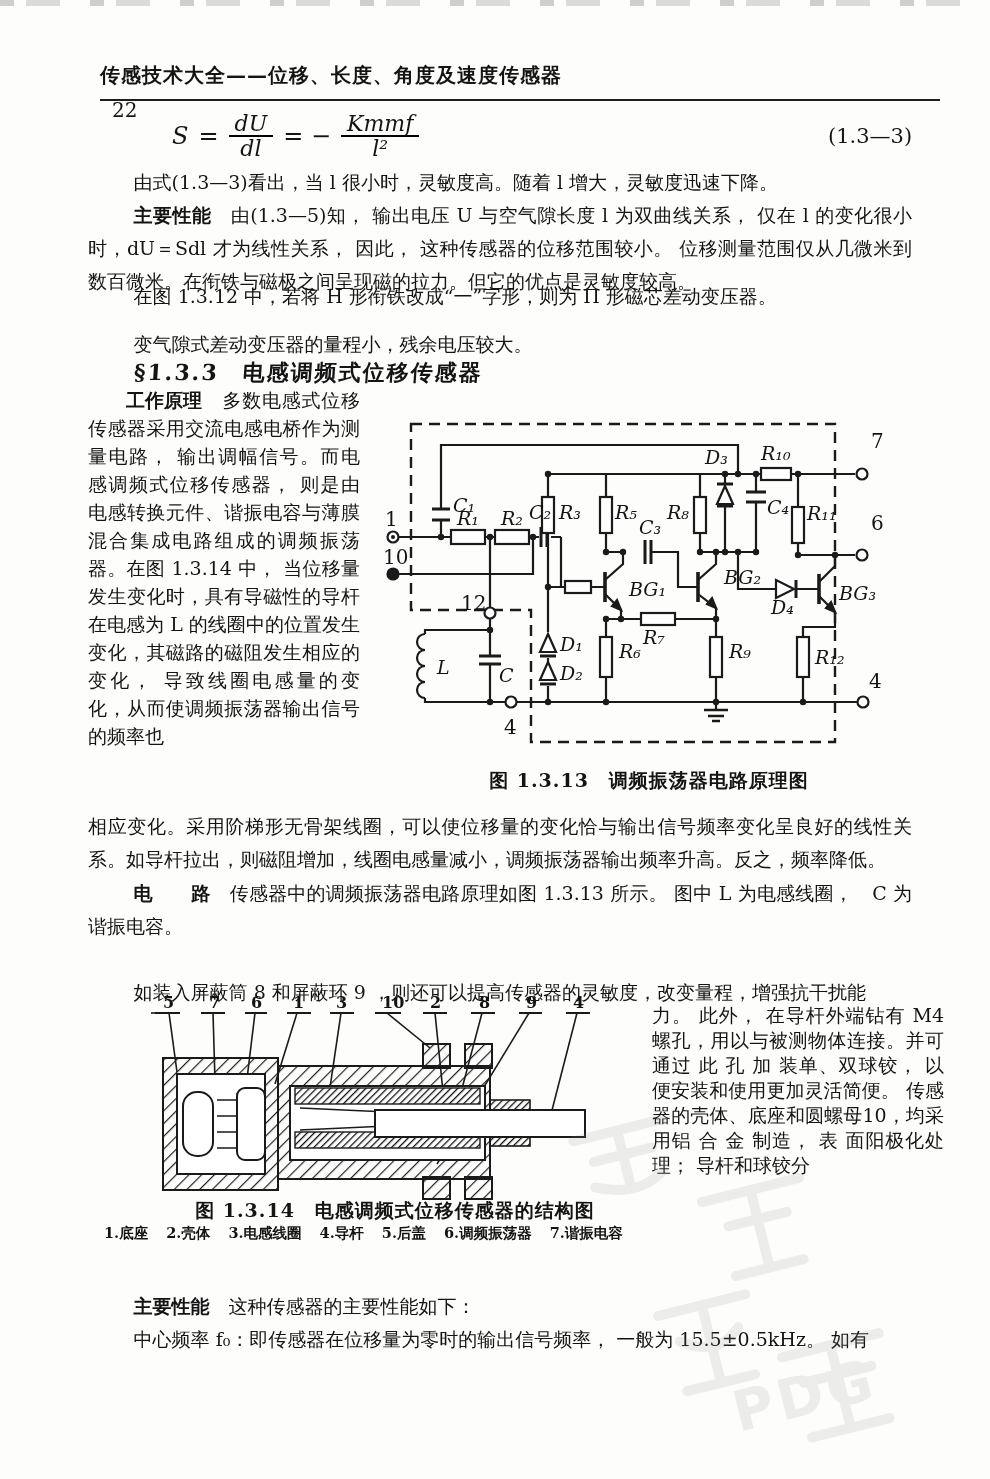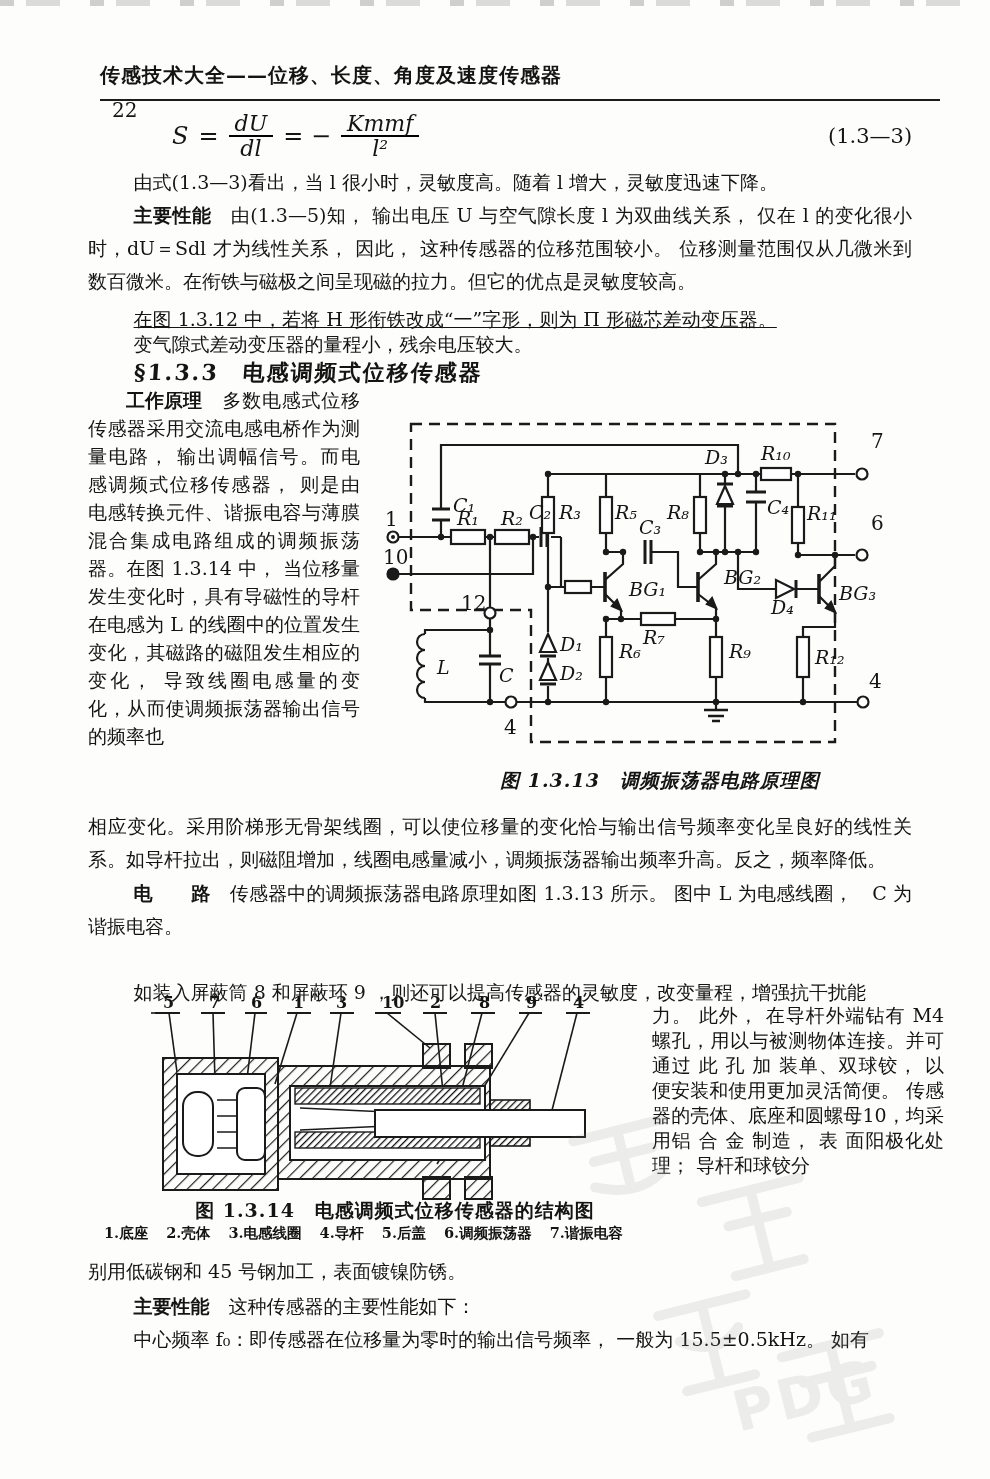--- a/index.html
+++ b/index.html
@@ -69,21 +69,21 @@
       <span class="num">Kmmf</span>
       <span class="den">l²</span>
     </span>
   </div>
   <div class="eqtag">(1.3—3)</div>
 
   <div class="tb" style="left:88px;top:166px;width:824px;text-indent:2.4em;">由式(1.3—3)看出，当 l 很小时，灵敏度高。随着 l 增大，灵敏度迅速下降。</div>
 
   <div class="tb" style="left:88px;top:199px;width:824px;text-indent:2.4em;"><span class="lead">主要性能</span><span>　由(1.3—5)知， 输出电压 U 与空气隙长度 l 为双曲线关系， 仅在 l 的变化很小时，dU＝Sdl 才为线性关系， 因此， 这种传感器的位移范围较小。 位移测量范围仅从几微米到数百微米。在衔铁与磁极之间呈现磁的拉力。但它的优点是灵敏度较高。</span></div>
 
-  <div class="tb" style="left:88px;top:303px;width:824px;text-indent:2.4em;text-decoration:underline;">在图 1.3.12 中，若将 H 形衔铁改成“一”字形，则为 Π 形磁芯差动变压器。</div>
+  <div class="tb" style="left:88px;top:280px;width:824px;text-indent:2.4em;">在图 1.3.12 中，若将 H 形衔铁改成“一”字形，则为 Π 形磁芯差动变压器。</div>
   <div class="tb" style="left:88px;top:328px;width:824px;text-indent:2.4em;">变气隙式差动变压器的量程小，残余电压较大。</div>
 
   <div class="sect">§1.3.3　电感调频式位移传感器</div>
 
   <div class="tb leftcol"><span class="lead" style="text-indent:2em;display:inline-block;">工作原理</span><span>　多数电感式位移传感器采用交流电感电桥作为测量电路， 输出调幅信号。而电感调频式位移传感器， 则是由电感转换元件、谐振电容与薄膜混合集成电路组成的调频振荡器。在图 1.3.14 中， 当位移量发生变化时，具有导磁性的导杆在电感为 L 的线圈中的位置发生变化，其磁路的磁阻发生相应的变化， 导致线圈电感量的变化，从而使调频振荡器输出信号的频率也</span></div>
 
   <svg style="position:absolute;left:383px;top:412px;" width="557" height="352" viewBox="0 0 557 352">
     <g stroke="#1a1a1a" stroke-width="2.2" fill="none">
 
       <path d="M28,12 H452 V330 H148 V198 H28 Z" stroke-dasharray="11 7" stroke-width="2.4"></path>
@@ -226,21 +226,21 @@
       <text class="clabel" x="177" y="239">D₁</text>
       <text class="clabel" x="177" y="268">D₂</text>
       <text class="clabel" x="236" y="246">R₆</text>
       <text class="clabel" x="260" y="232">R₇</text>
       <text class="clabel" x="346" y="246">R₉</text>
       <text class="clabel" x="432" y="252">R₁₂</text>
       <text class="clabel" x="54" y="262">L</text>
       <text class="clabel" x="116" y="270">C</text>
     </g>
   </svg>
-  <div class="figcap" style="left:400px;top:768px;width:520px;font-style:italic;">图 1.3.13　调频振荡器电路原理图</div>
+  <div class="figcap" style="left:389px;top:768px;width:520px;">图 1.3.13　调频振荡器电路原理图</div>
 
   <div class="tb" style="left:88px;top:810px;width:824px;">相应变化。采用阶梯形无骨架线圈，可以使位移量的变化恰与输出信号频率变化呈良好的线性关系。如导杆拉出，则磁阻增加，线圈电感量减小，调频振荡器输出频率升高。反之，频率降低。</div>
   <div class="tb" style="left:88px;top:877px;width:824px;text-indent:2.4em;"><span class="lead">电　　路</span><span>　传感器中的调频振荡器电路原理如图 1.3.13 所示。 图中 L 为电感线圈，　C 为谐振电容。</span></div>
   <div class="tb" style="left:88px;top:976px;width:824px;text-indent:2.4em;">如装入屏蔽筒 8 和屏蔽环 9 ，则还可以提高传感器的灵敏度，改变量程，增强抗干扰能</div>
 
   <div class="tb rightcol">力。 此外， 在导杆外端钻有 M4 螺孔，用以与被测物体连接。并可通过 此 孔 加 装单、双球铰， 以便安装和使用更加灵活简便。 传感器的壳体、底座和圆螺母10，均采用铝 合 金 制造， 表 面阳极化处理； 导杆和球铰分</div>
 
   <svg style="position:absolute;left:125px;top:996px;" width="535" height="205" viewBox="0 0 535 205">
     <defs>
       <pattern id="hatch" width="9" height="9" patternUnits="userSpaceOnUse" patternTransform="rotate(45)">
@@ -306,21 +306,20 @@
   <div class="parts">
     <span>1.底座</span>
     <span>2.壳体</span>
     <span>3.电感线圈</span>
     <span>4.导杆</span>
     <span>5.后盖</span>
     <span>6.调频振荡器</span>
     <span>7.谐振电容</span>
   </div>
 
-  <div class="tb" style="left:88px;top:1255px;width:560px;">别用低碳钢和 45 号钢加工，表面镀镍防锈。</div>
   <div class="tb" style="left:88px;top:1290px;width:824px;text-indent:2.4em;"><span class="lead">主要性能</span><span>　这种传感器的主要性能如下：</span></div>
   <div class="tb" style="left:88px;top:1323px;width:824px;text-indent:2.4em;">中心频率 f₀：即传感器在位移量为零时的输出信号频率， 一般为 15.5±0.5kHz。 如有</div>
 
   <div class="wm">
     <svg width="380" height="400" viewBox="0 0 380 400">
       <g fill="none" stroke="#8a8a8a" stroke-width="10" stroke-linecap="round">
         <path d="M40,30 h90 M55,55 h60 M50,80 q40,20 70,0 M85,30 v60"></path>
         <path d="M150,120 h100 M170,150 h60 M200,120 v80 M165,200 h70"></path>
         <path d="M80,220 h90 M95,250 q35,25 60,0 M125,220 v80 M90,300 h70"></path>
         <path d="M190,290 h100 M205,320 h70 M240,290 v85 M200,375 h80"></path>

